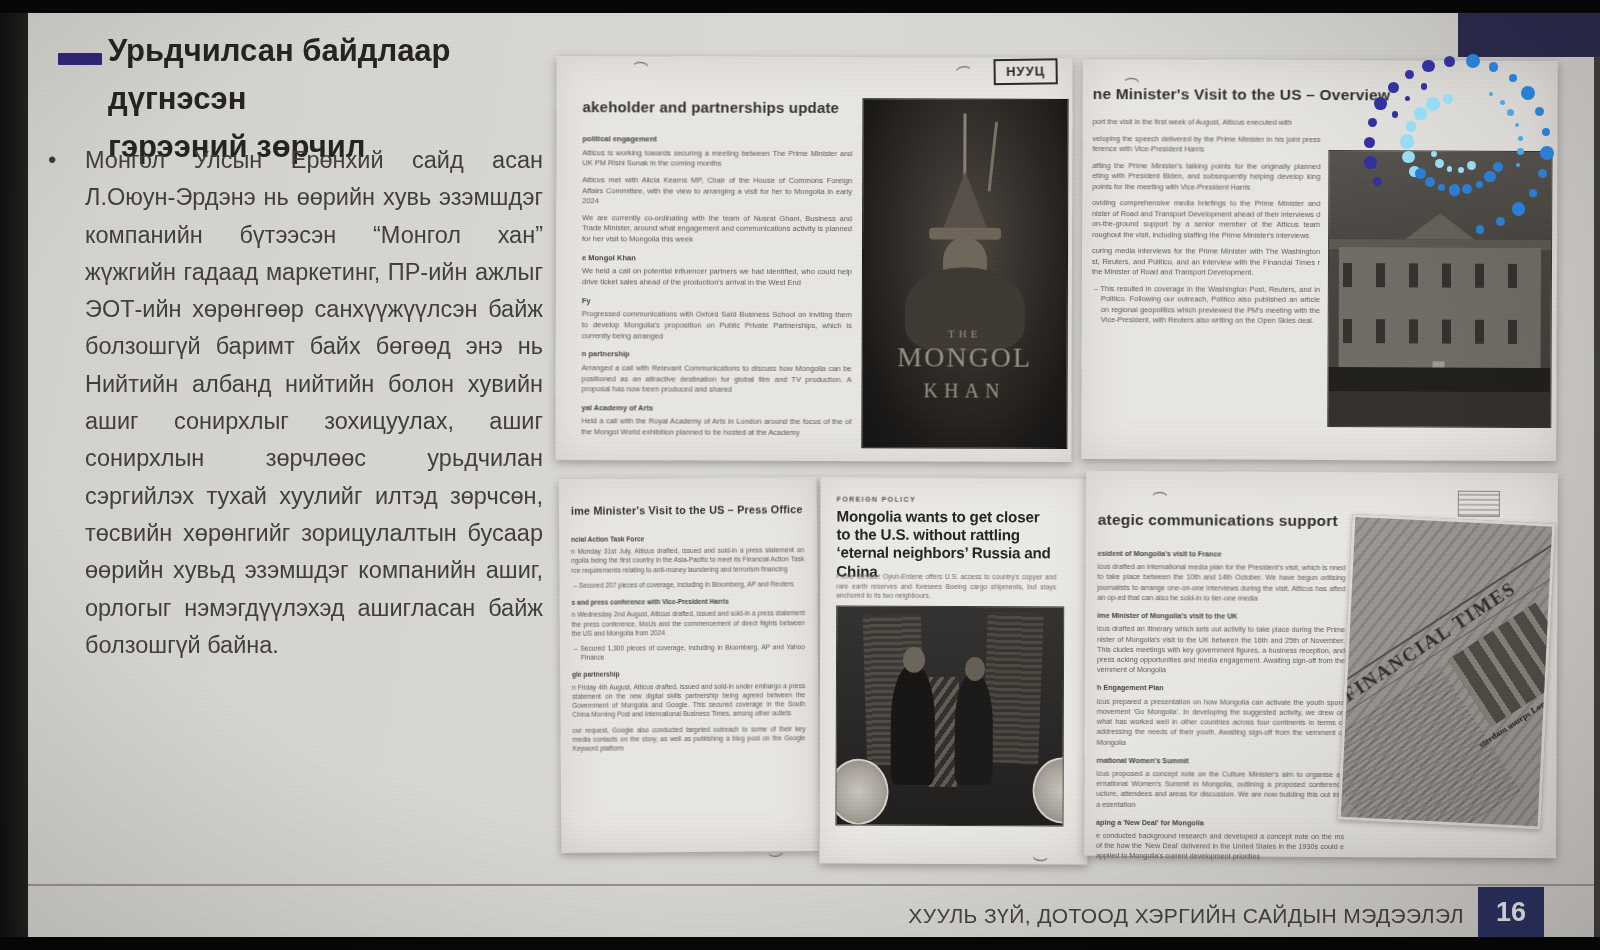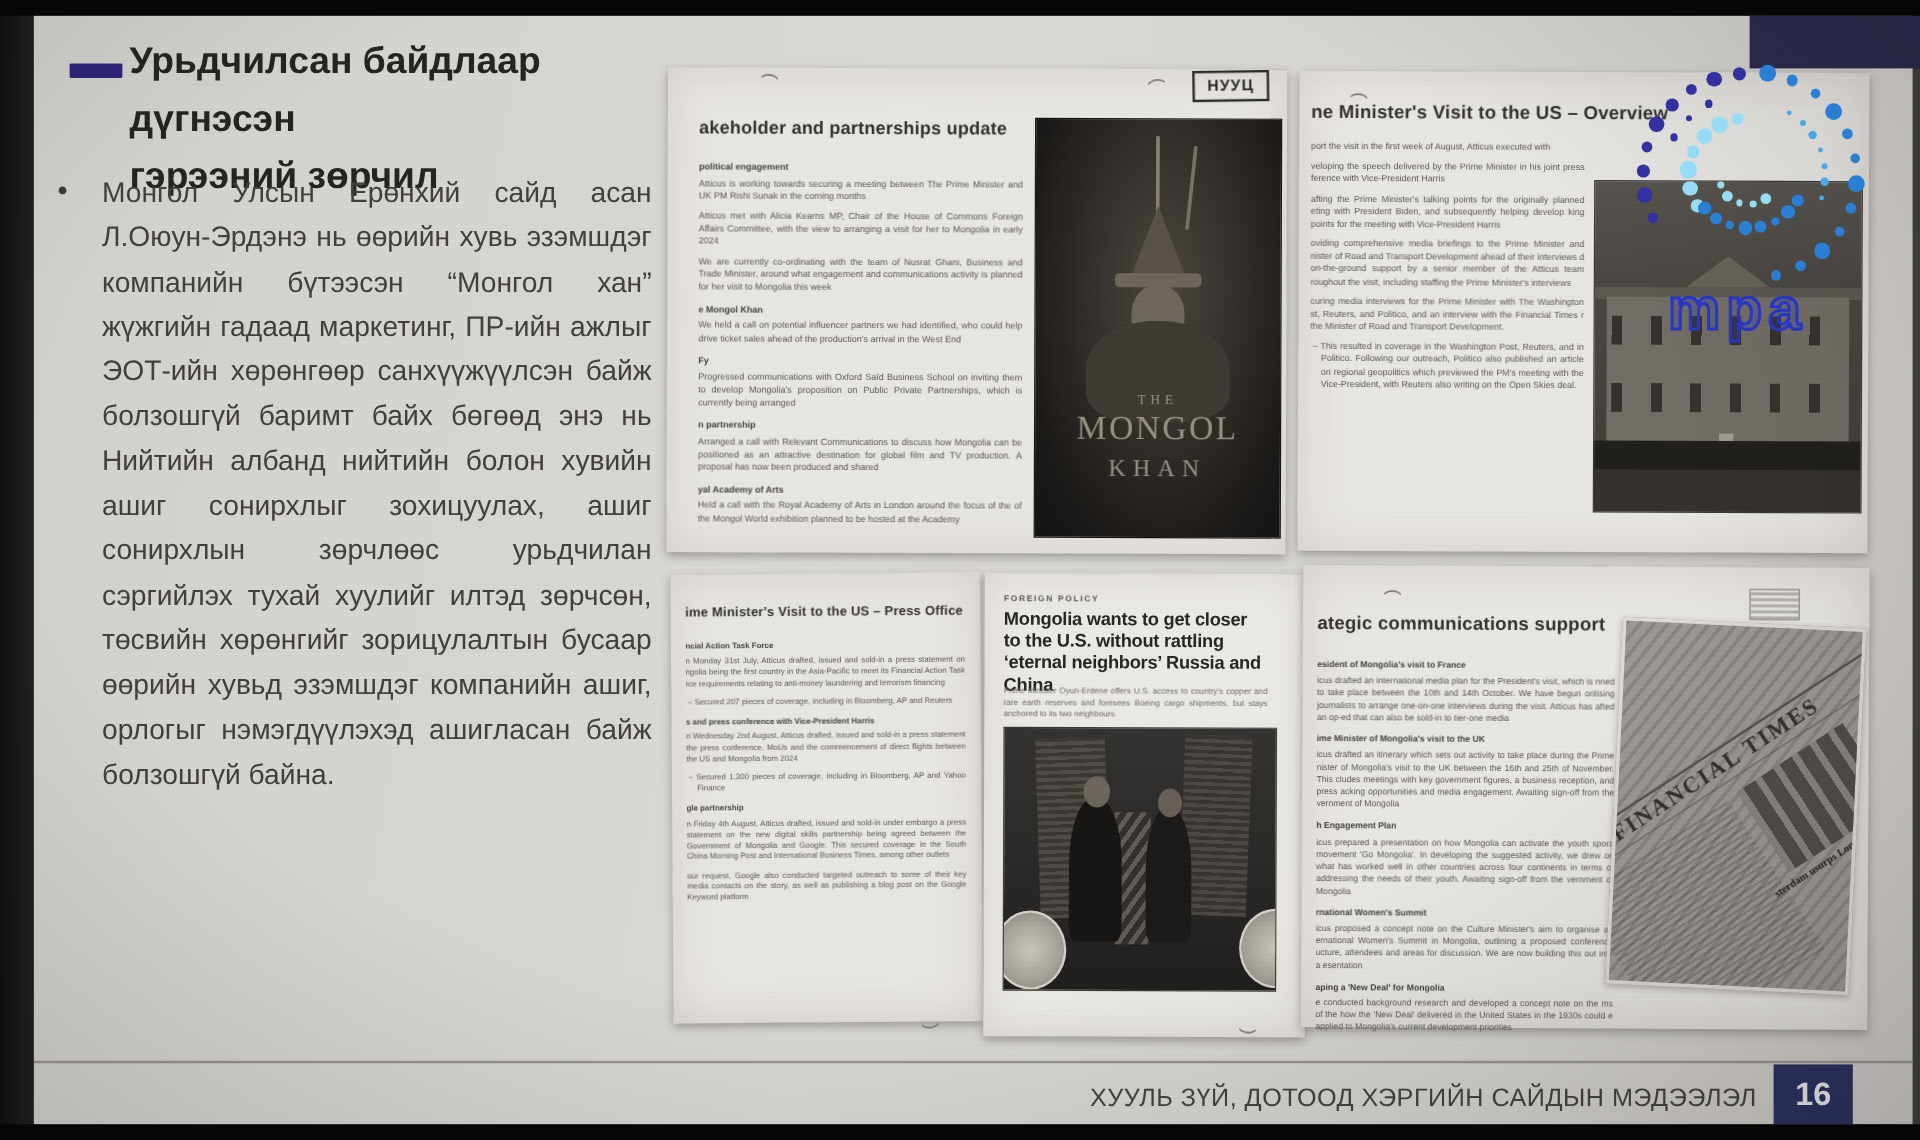--- a/index.html
+++ b/index.html
@@ -327,21 +327,20 @@
           <div class="dot" style="height: 11.3px; width: 11.3px; left: 96.8px; top: 138.4px; background: rgb(42, 127, 212);"></div>
           <div class="dot" style="height: 7.1px; width: 7.1px; left: 86.2px; top: 138.1px; background: rgb(42, 127, 212);"></div>
           <div class="dot" style="height: 10.1px; width: 10.1px; left: 73.1px; top: 130.8px; background: rgb(42, 127, 212);"></div>
           <div class="dot" style="height: 11.3px; width: 11.3px; left: 63.1px; top: 121.5px; background: rgb(42, 127, 212);"></div>
           <div class="dot" style="height: 9px; width: 9px; left: 114.8px; top: 115.2px; background: rgb(150, 220, 244);"></div>
           <div class="dot" style="height: 6.1px; width: 6.1px; left: 105.8px; top: 120.7px; background: rgb(150, 220, 244);"></div>
           <div class="dot" style="height: 5.9px; width: 5.9px; left: 94.5px; top: 119.9px; background: rgb(150, 220, 244);"></div>
           <div class="dot" style="height: 9px; width: 9px; left: 83.2px; top: 112.8px; background: rgb(150, 220, 244);"></div>
           <div class="dot" style="height: 6.1px; width: 6.1px; left: 78.5px; top: 105.2px; background: rgb(150, 220, 244);"></div>
         </div>
-      <div class="abs" id="mpa-word">mpa</div>
     </div>
 
     <div class="abs" id="footer-line"></div>
     <div class="abs" id="footer-label">ХУУЛЬ ЗҮЙ, ДОТООД ХЭРГИЙН САЙДЫН МЭДЭЭЛЭЛ</div>
     <div class="abs" id="page-badge">16</div>
   </div>
 
   <div class="abs" id="corner-navy"></div>
   <div class="abs" id="left-strip"></div>
   <div class="abs" id="right-strip"></div>

